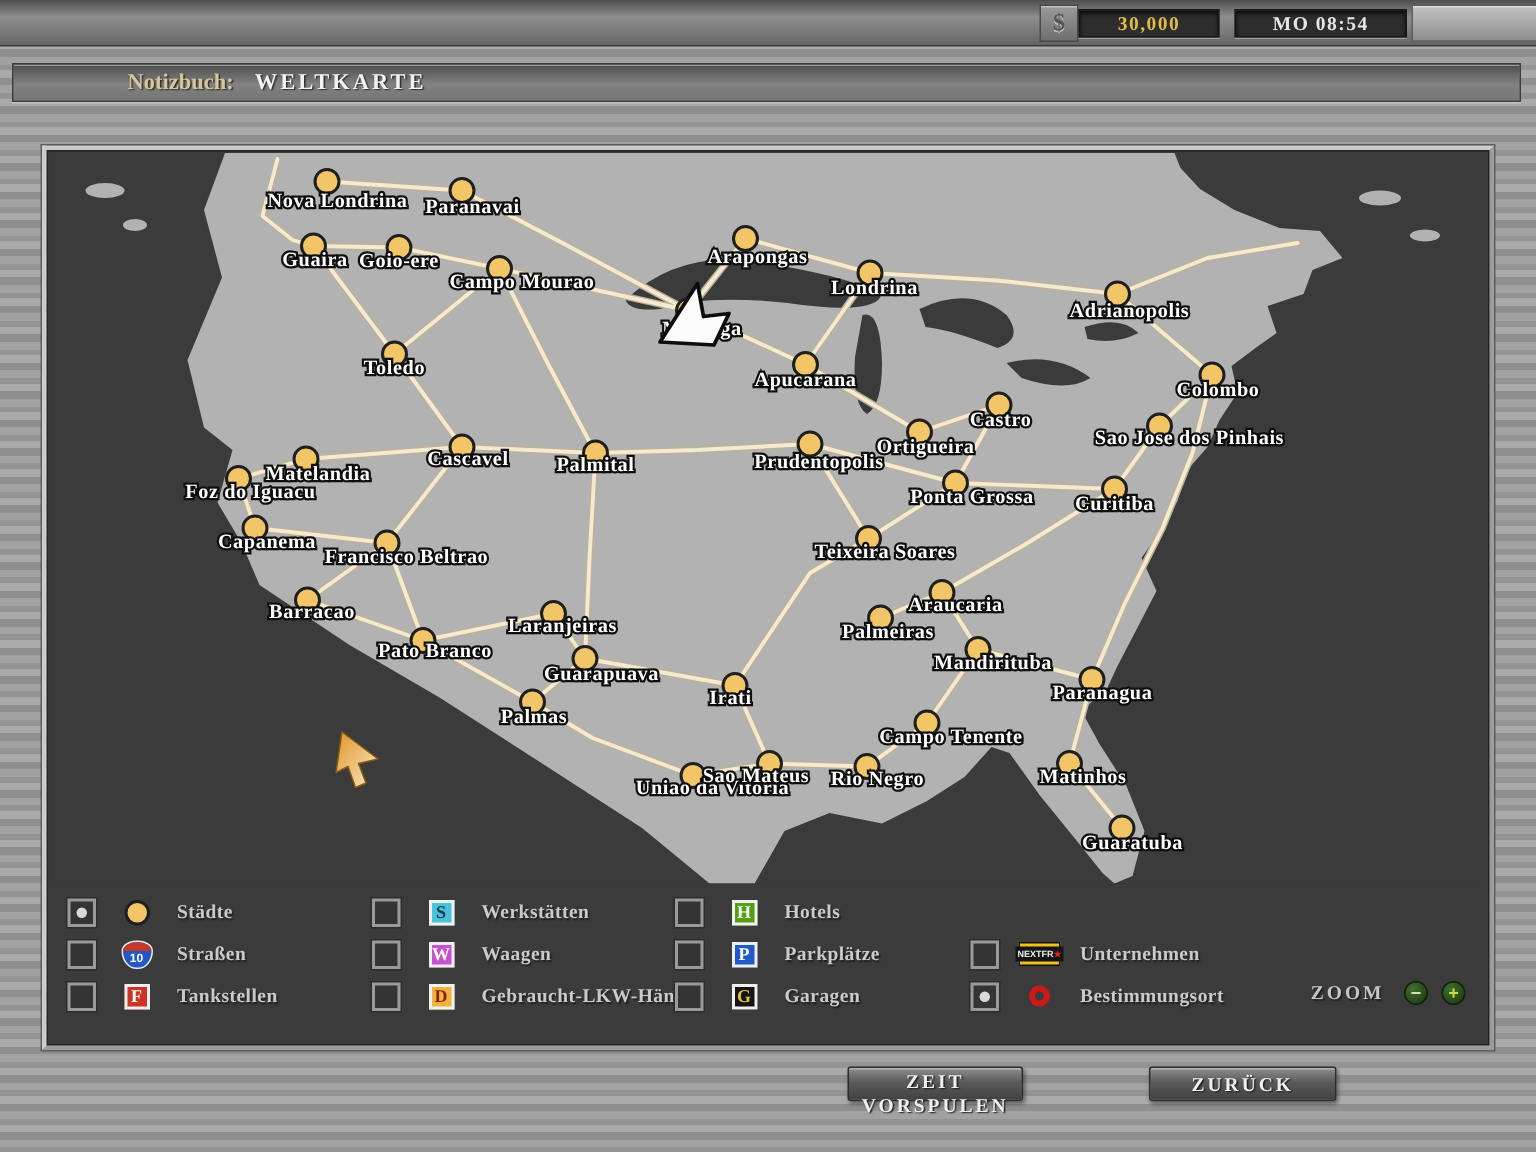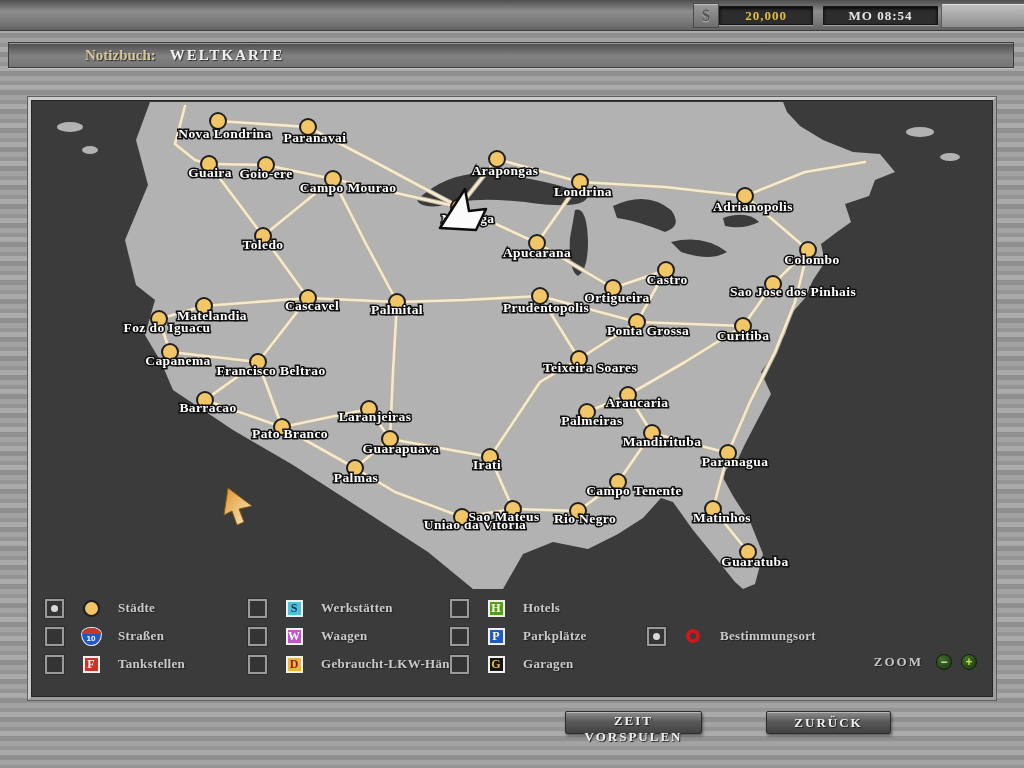--- a/index.html
+++ b/index.html
@@ -76,32 +76,32 @@
     display:flex;align-items:center;justify-content:center;cursor:pointer;
     font:bold 12px "Liberation Sans",sans-serif;padding:0;}
   .zbtn.minus{color:#d4e2c2;}
   .zbtn.plus{color:#c8e03c;}
   
   .gbtn{position:absolute;top:711px;height:23px;border:1px solid #2c2c2c;border-radius:2px;
     background:linear-gradient(#8f8f8f,#5a5a5a 45%,#424242);
     box-shadow:inset 0 1px 0 #b5b5b5,1px 2px 3px rgba(0,0,0,.45);
     color:#efefef;font-family:"Liberation Serif","DejaVu Serif",serif;font-weight:bold;font-size:13px;
     letter-spacing:2px;text-shadow:1px 1px 1px #1c1c1c;cursor:pointer;}
-  #btn-skip{left:565px;width:137px;}
+  #btn-skip{left:565px;width:117px;}
   #btn-back{left:722px;width:125px;margin-left:44px;}
 </style>
 </head>
 <body>
 
 <div id="screen">
 
   <div class="topbar">
     <div class="dollar-tile">$</div>
     <div class="inset-box money-box">
-      <span>20,000</span>
+      <span>30,000</span>
     </div>
     <div class="inset-box time-box">
       <span>MO 08:54</span>
     </div>
     <div class="blank-tile"></div>
   </div>
 
   <div class="notizbar">
     <span class="notiz-label">Notizbuch:</span>
     <span class="notiz-title">WELTKARTE</span>
@@ -402,20 +402,29 @@
           <div class="lrow">
             <span class="cb"></span>
             <span class="iconcell">
               <span class="licon i-garage">G</span>
             </span>
             <span class="llabel">Garagen</span>
           </div>
         </div>
         <div class="lcol" style="left: 602px; top: 28px;">
           <div class="lrow">
+            <span class="cb"></span>
+            <span class="iconcell">
+              <span class="licon i-company">
+                <span class="logo-band">NEXTFR<span class="logo-star">★</span></span>
+              </span>
+            </span>
+            <span class="llabel">Unternehmen</span>
+          </div>
+          <div class="lrow">
             <span class="cb">
               <span class="dot"></span>
             </span>
             <span class="iconcell">
               <span class="licon i-dest"></span>
             </span>
             <span class="llabel">Bestimmungsort</span>
           </div>
         </div>
       </div>

